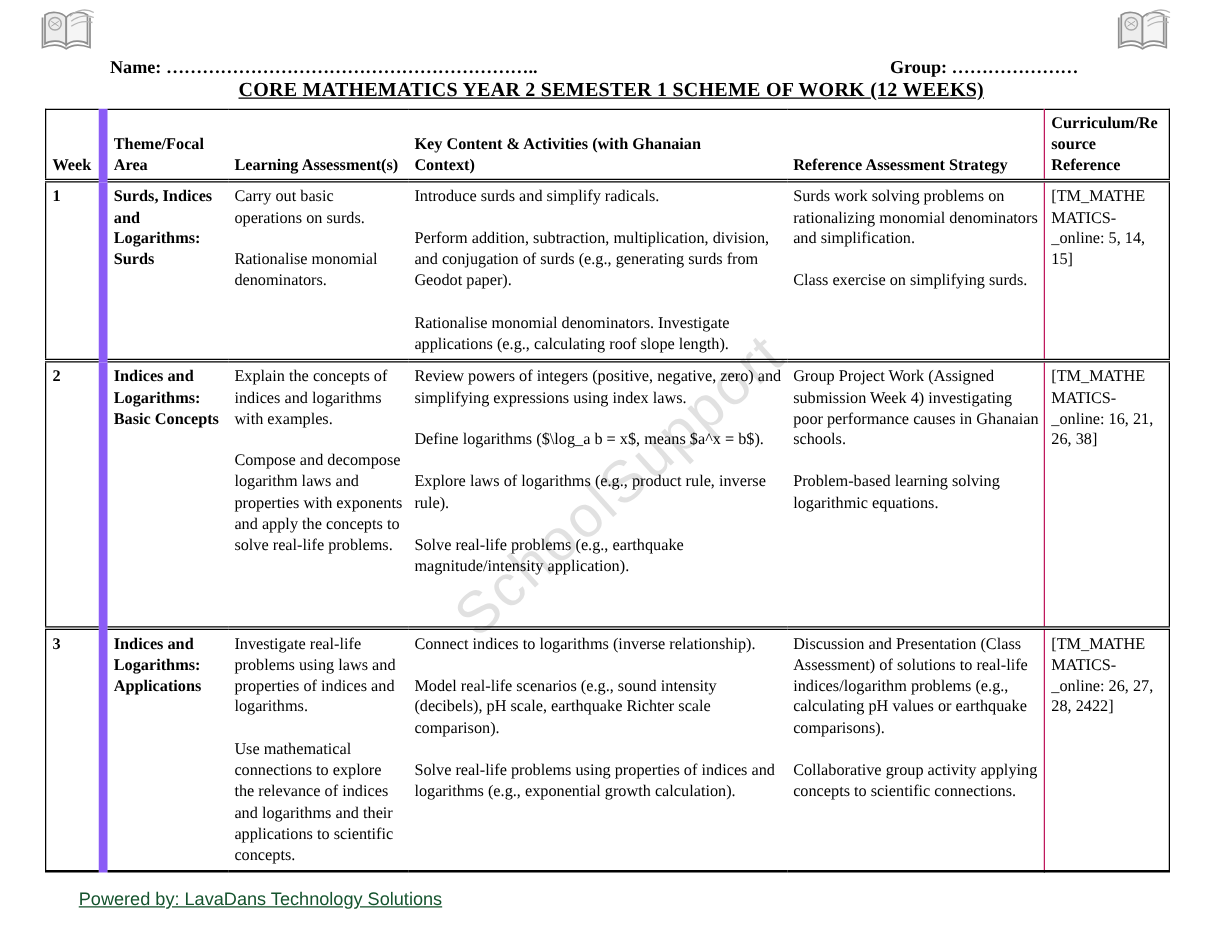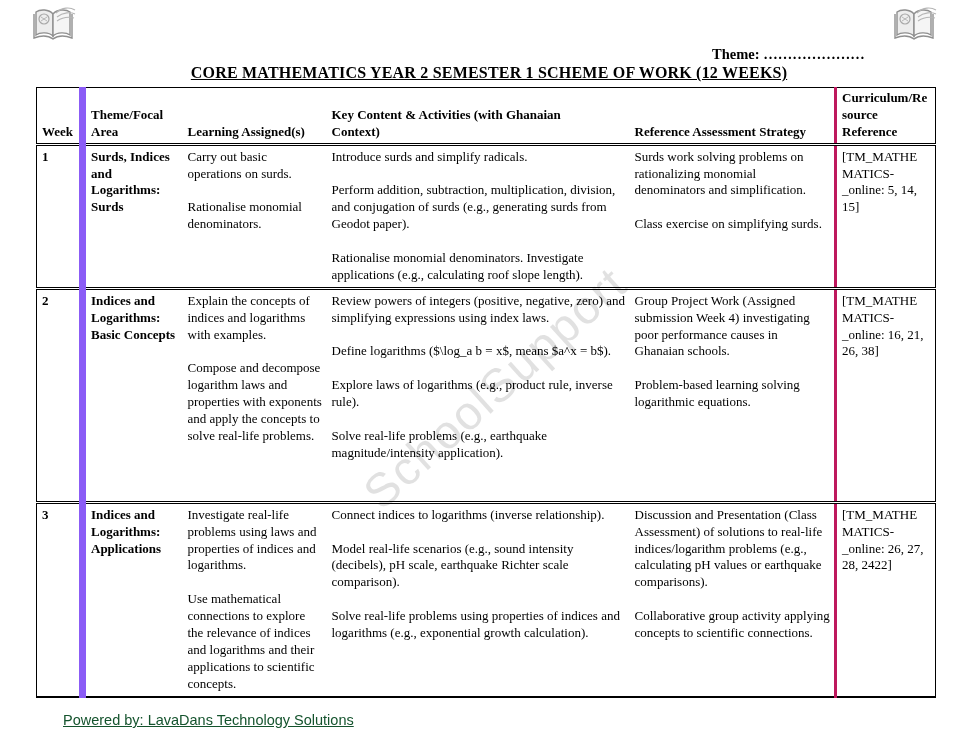--- a/index.html
+++ b/index.html
@@ -37,21 +37,21 @@
     font-size:13px; line-height:1.3; color:#000;
   }
   table.sow th, table.sow td { white-space:pre-line; overflow:hidden; }
   table.sow th {
     font-weight:bold; text-align:left; vertical-align:bottom;
     padding:2px 4px 2px 5px; border-bottom:3px double #000;
   }
   table.sow td { vertical-align:top; padding:3px 4px 3px 5px; }
   tr.row-sep td { border-bottom:3px double #000; }
   .b-right { border-right:7px solid #8b5cf6; }
-  .b-left  { border-left:3px solid #be185d; }
+  .b-left  { border-left:1px solid #be185d; }
   td.week-cell, td.theme-cell { font-weight:bold; }
 
   .footer-link {
     position:absolute; top:712px; left:63px;
     font-family:"Liberation Sans", sans-serif;
     font-size:14.5px; color:#14532d;
     text-decoration:underline; cursor:pointer;
   }
 </style>
 </head>
@@ -75,40 +75,41 @@
     <svg class="book-icon right" viewBox="0 0 46 40">
       <path d="M23 9 C19 4, 10 4, 6 7 L6 30 C10 27, 19 27, 23 31 Z" fill="#ededed" stroke="#8f8f8f" stroke-width="1.4"></path>
       <path d="M23 9 C27 4, 36 4, 40 7 L40 30 C36 27, 27 27, 23 31 Z" fill="#f5f5f5" stroke="#8f8f8f" stroke-width="1.4"></path>
       <path d="M4 9 L4 33 C12 30, 19 31, 23 34 C27 31, 34 30, 42 33 L42 9" fill="none" stroke="#8f8f8f" stroke-width="1.4"></path>
       <circle cx="14" cy="14" r="5" fill="none" stroke="#a8a8a8" stroke-width="1.2"></circle>
       <path d="M11 12 L17 16 M17 12 L11 16" stroke="#a8a8a8" stroke-width="0.8"></path>
       <path d="M26 8 C32 2, 40 2, 45 5 M27 12 C33 7, 41 7, 45 9 M27 16 C33 12, 40 12, 44 13" fill="none" stroke="#b5b5b5" stroke-width="1.1"></path>
     </svg>
 
     <div class="name-row">
-      <span class="date-block"><span>Theme:</span> <span>…………………</span></span>
+      <span class="name-block"><span>Name:</span> <span>……………………………………………………..</span></span>
+      <span class="date-block"><span>Group:</span> <span>…………………</span></span>
     </div>
 
     <div class="doc-title">CORE MATHEMATICS YEAR 2 SEMESTER 1 SCHEME OF WORK (12 WEEKS)</div>
 
     <table class="sow">
       <colgroup>
         <col style="width:46px">
         <col style="width:100px">
         <col style="width:144px">
         <col style="width:303px">
         <col style="width:206px">
         <col style="width:100px">
       </colgroup>
       <tbody>
           <tr style="height:55px">
         <th class="b-right">Week</th>
         <th>Theme/Focal
 Area</th>
-        <th>Learning Assigned(s)</th>
+        <th>Learning Assessment(s)</th>
         <th>Key Content &amp; Activities (with Ghanaian
 Context)</th>
         <th>Reference Assessment Strategy</th>
         <th class="b-left">Curriculum/Re
 source
 Reference</th>
       </tr>
       <tr class="row-sep" style="height:141px">
         <td class="week-cell b-right">1</td>
         <td class="theme-cell">Surds, Indices

